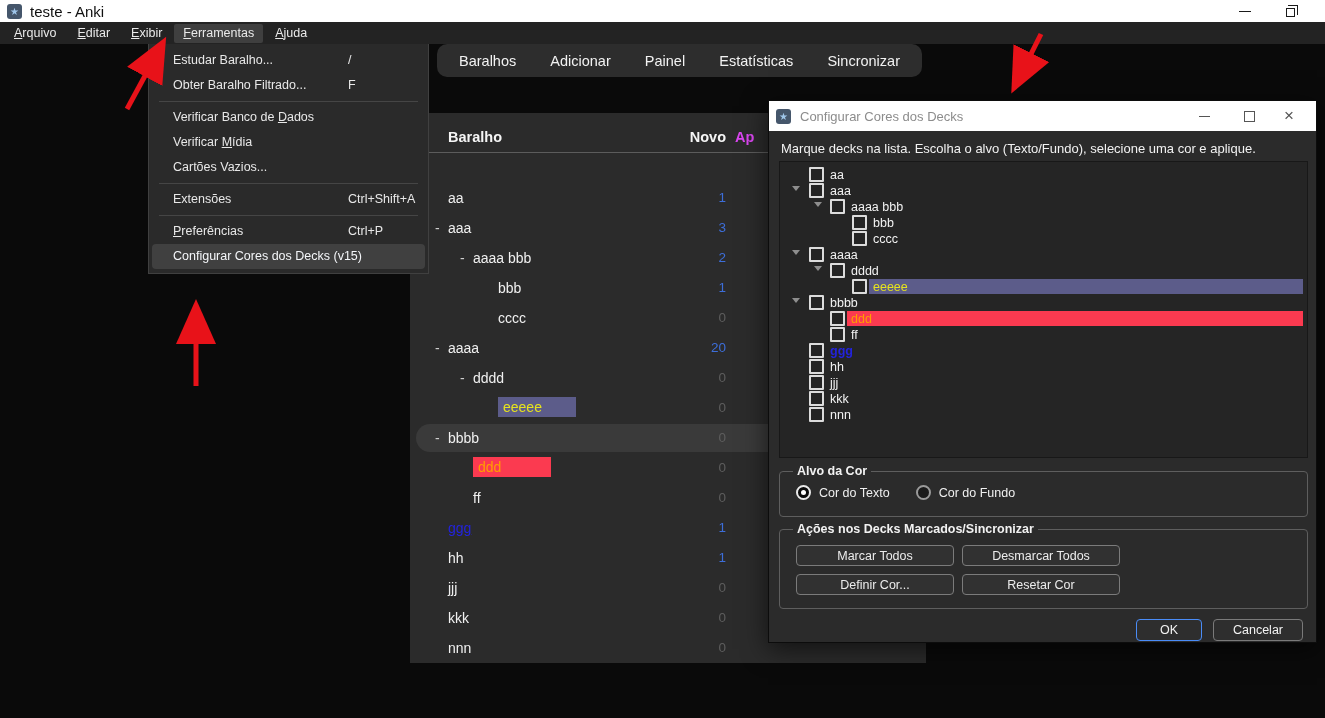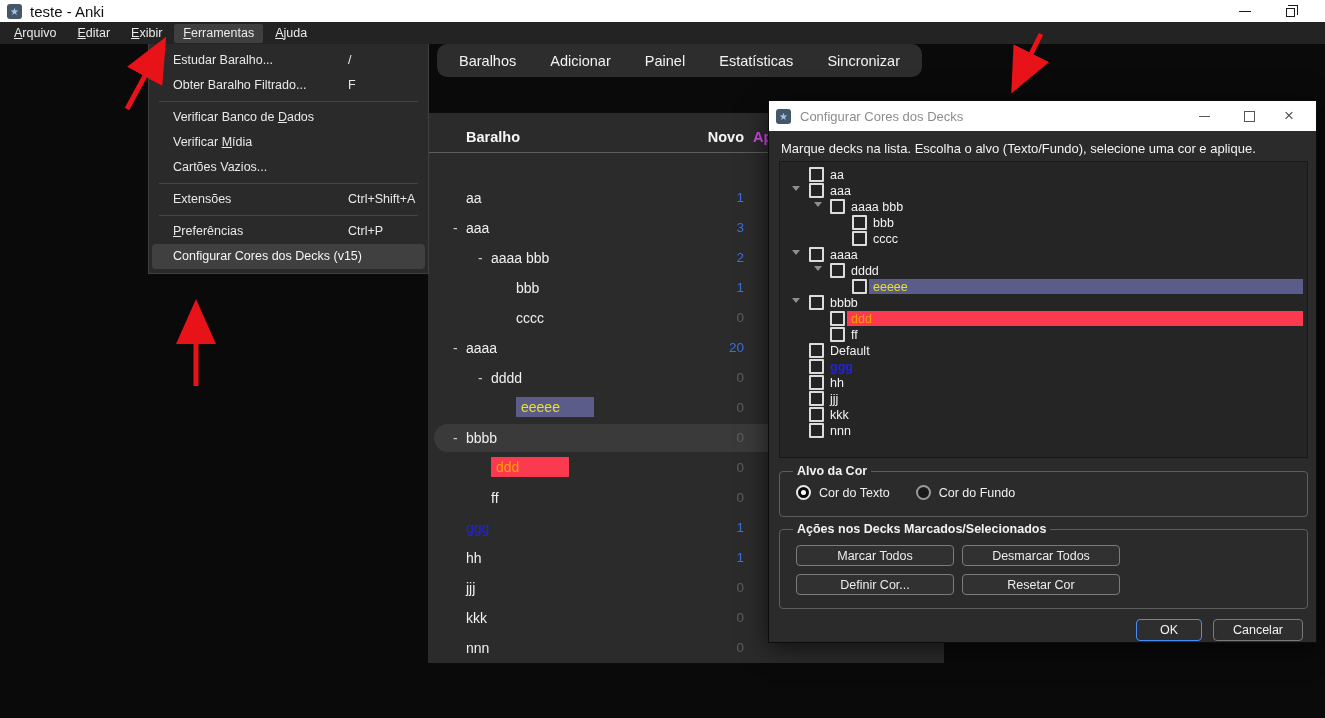--- a/index.html
+++ b/index.html
@@ -22,21 +22,21 @@
   .menubar{position:absolute;left:0;top:22px;width:1325px;height:22px;background:#232323;display:flex;align-items:center;z-index:5;}
   .menubar .mi{color:#eaeaea;font-size:12.5px;padding:2.5px 9px;margin-left:3px;border-radius:2px;}
   .menubar .mi:first-child{margin-left:5px;}
   .menubar .mi.active{background:#3f3f3f;}
 
   
   .tabbar{position:absolute;left:437px;top:44px;width:485px;height:33px;background:#2d2d2d;border-radius:10px;display:flex;align-items:center;justify-content:space-between;padding:0 18px;z-index:2;}
   .tab{color:#f2f2f2;font-weight:normal;font-size:14.5px;padding:2px 4px;}
 
   
-  .content{position:absolute;left:428px;top:113px;width:516px;height:550px;background:#2b2b2b;z-index:1;}
+  .content{position:absolute;left:410px;top:113px;width:516px;height:550px;background:#2b2b2b;z-index:1;}
   .deck-header{position:absolute;left:0;top:13px;width:516px;height:26px;}
   .dh-baralho{position:absolute;left:38px;top:3px;font-weight:bold;font-size:14.5px;color:#f5f5f5;}
   .dh-novo{position:absolute;left:246px;top:3px;width:70px;text-align:right;font-weight:bold;font-size:14.5px;color:#f5f5f5;}
   .dh-ap{position:absolute;left:325px;top:3px;font-weight:bold;font-size:14.5px;color:#d946ef;}
   .deck-sep{position:absolute;left:0;top:39px;width:516px;border-top:1px solid #5c5c5c;}
   .deck-rows{position:absolute;left:0;top:70px;width:516px;}
   .deck-row{position:relative;height:30px;line-height:30px;font-size:14px;color:#f0f0f0;}
   .row-hl{position:absolute;left:6px;right:10px;top:1px;bottom:1px;background:#3a3a3a;border-radius:14px;}
   .deck-dash{position:absolute;font-size:14px;color:#cfcfcf;}
   .deck-name{position:absolute;white-space:nowrap;}
@@ -278,24 +278,20 @@
             <div class="tr-hl" style="left: 67px; background: rgb(251, 58, 80);"></div>
             <span class="checkbox" style="left: 50px;"></span>
             <span class="tr-label" style="left: 71px; color: rgb(255, 159, 0);">ddd</span>
           </div>
           <div class="tree-row">
             <span class="checkbox" style="left: 50px;"></span>
             <span class="tr-label" style="left: 71px;">ff</span>
           </div>
           <div class="tree-row">
             <span class="checkbox" style="left: 29px;"></span>
-            <span class="tr-label" style="left: 50px;">Default</span>
-          </div>
-          <div class="tree-row">
-            <span class="checkbox" style="left: 29px;"></span>
             <span class="tr-label" style="left: 50px; color: rgb(35, 35, 221); font-weight: bold; text-decoration: underline;">ggg</span>
           </div>
           <div class="tree-row">
             <span class="checkbox" style="left: 29px;"></span>
             <span class="tr-label" style="left: 50px;">hh</span>
           </div>
           <div class="tree-row">
             <span class="checkbox" style="left: 29px;"></span>
             <span class="tr-label" style="left: 50px;">jjj</span>
           </div>
@@ -318,21 +314,21 @@
             <span>Cor do Texto</span>
           </span>
           <span class="radio-item">
             <span class="radio"></span>
             <span>Cor do Fundo</span>
           </span>
         </div>
     </div>
 
     <div class="groupbox gb-actions">
-      <span class="gb-label">Ações nos Decks Marcados/Selecionados</span>
+      <span class="gb-label">Ações nos Decks Marcados/Sincronizar</span>
       <div class="action-grid" id="action-grid">
           <div class="act-btn">Marcar Todos</div>
           <div class="act-btn">Desmarcar Todos</div>
           <div class="act-btn">Definir Cor...</div>
           <div class="act-btn">Resetar Cor</div>
         </div>
     </div>
 
     <div class="ok-btn" style="border-color: rgb(74, 140, 247);">OK</div>
     <div class="cancel-btn">Cancelar</div>

